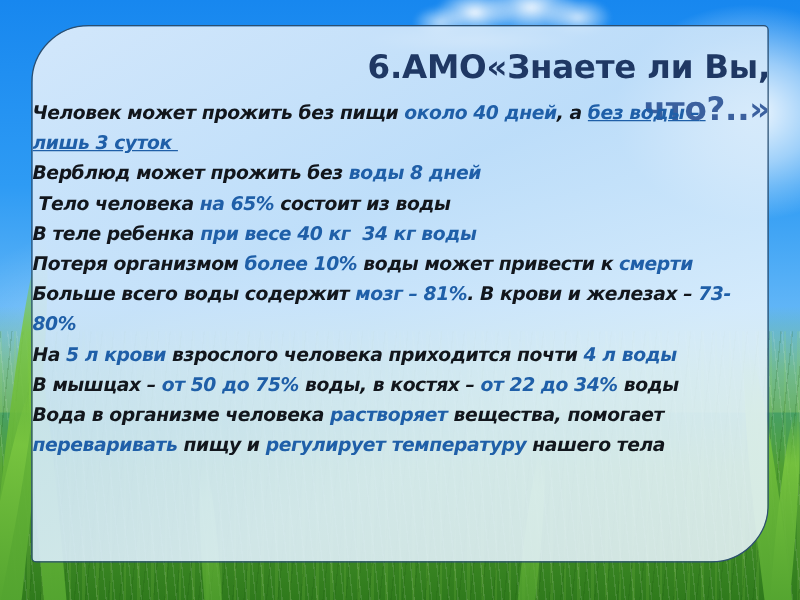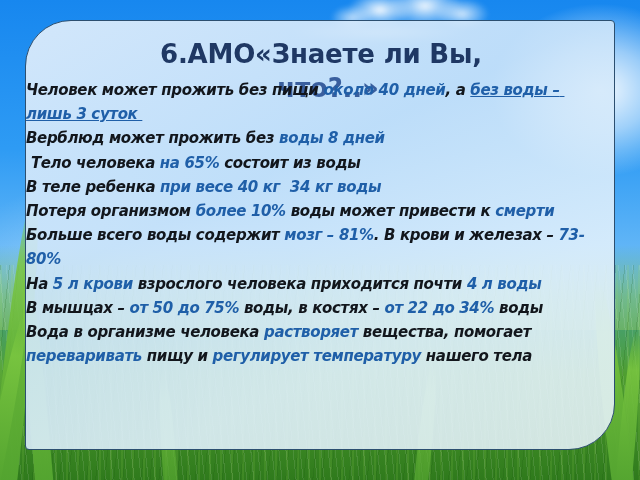--- a/index.html
+++ b/index.html
@@ -95,21 +95,21 @@
       linear-gradient(155deg, rgba(224,238,252,0.93) 0%, rgba(205,229,250,0.90) 38%, rgba(224,240,252,0.90) 70%, rgba(232,243,250,0.88) 100%);
     overflow: hidden;
   }
 
   
   #title-block {
     position: absolute;
     left: 0;
     top: 16px;
     width: 590px;
-    text-align: center;
+    text-align: right;
     pointer-events: none;
   }
   .title-line {
     font-family: "DejaVu Sans", sans-serif;
     font-weight: bold;
     font-size: 26px;
     line-height: 34px;
     color: #1f3864;
     letter-spacing: -0.2px;
     white-space: nowrap;

